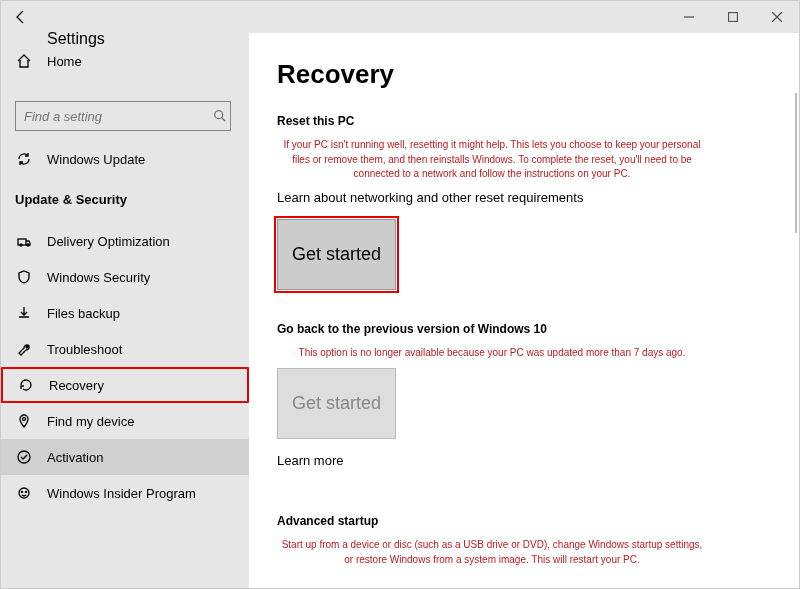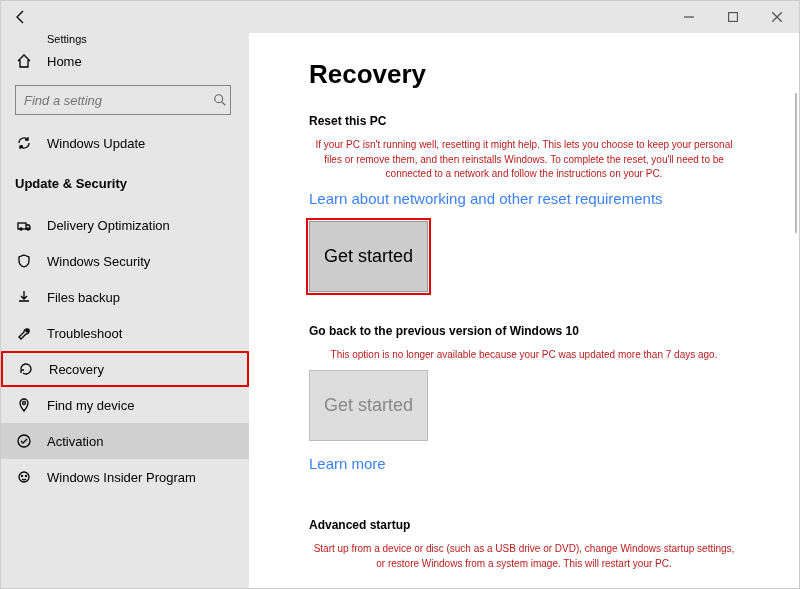--- a/index.html
+++ b/index.html
@@ -17,34 +17,33 @@
     height: 32px;
     background: #e6e6e6;
     display: flex;
     align-items: center;
     position: relative;
   }
   .back-btn {
     width: 40px; height: 32px;
     display: flex; align-items: center; justify-content: center;
   }
-  .title-text { font-size: 11px; padding-left: 6px; margin-top: 44px; }
+  .title-text { font-size: 16px; padding-left: 6px; margin-top: 44px; }
   .window-controls {
     position: absolute; right: 0; top: 0;
     display: flex;
   }
   .win-ctrl {
     width: 44px; height: 32px;
     display: flex; align-items: center; justify-content: center;
     color: #555;
   }
   .app-body {
     display: flex;
     height: calc(100% - 32px);
-    gap: 32px;
   }
   .sidebar {
     width: 248px;
     background: #e6e6e6;
     padding-top: 10px;
     flex-shrink: 0;
   }
   .nav-row {
     height: 36px;
     display: flex;
@@ -75,21 +74,21 @@
   }
   .search-wrap {
     padding: 6px 14px 10px 14px;
   }
   .search-box {
     position: relative;
     width: 216px;
     height: 30px;
     border: 1px solid #888;
     background: #e6e6e6;
-    display: flex; align-items: center;
+    display: flex; align-items: center; margin-top: 16px;
   }
   .search-box input {
     border: none; background: transparent;
     flex: 1; padding: 0 8px;
     font-size: 13px;
     font-style: italic;
     color: #666;
     outline: none;
   }
   .search-box .sicon {
@@ -114,22 +113,22 @@
   }
   .section p {
     font-size: 10px;
     color: #b91c1c;
     line-height: 1.45;
     max-width: 430px;
     margin-bottom: 8px;
     text-align: center;
   }
   .link {
-    color: #3b82f6;
-    font-size: 15px;
+    color: #000000;
+    font-size: 13px;
     display: inline-block;
     margin-bottom: 14px;
   }
   .btn {
     background: #ccc;
     border: 1px solid #999;
     padding: 24px 14px;
     font-size: 18px;
     font-family: inherit;
     cursor: default;

